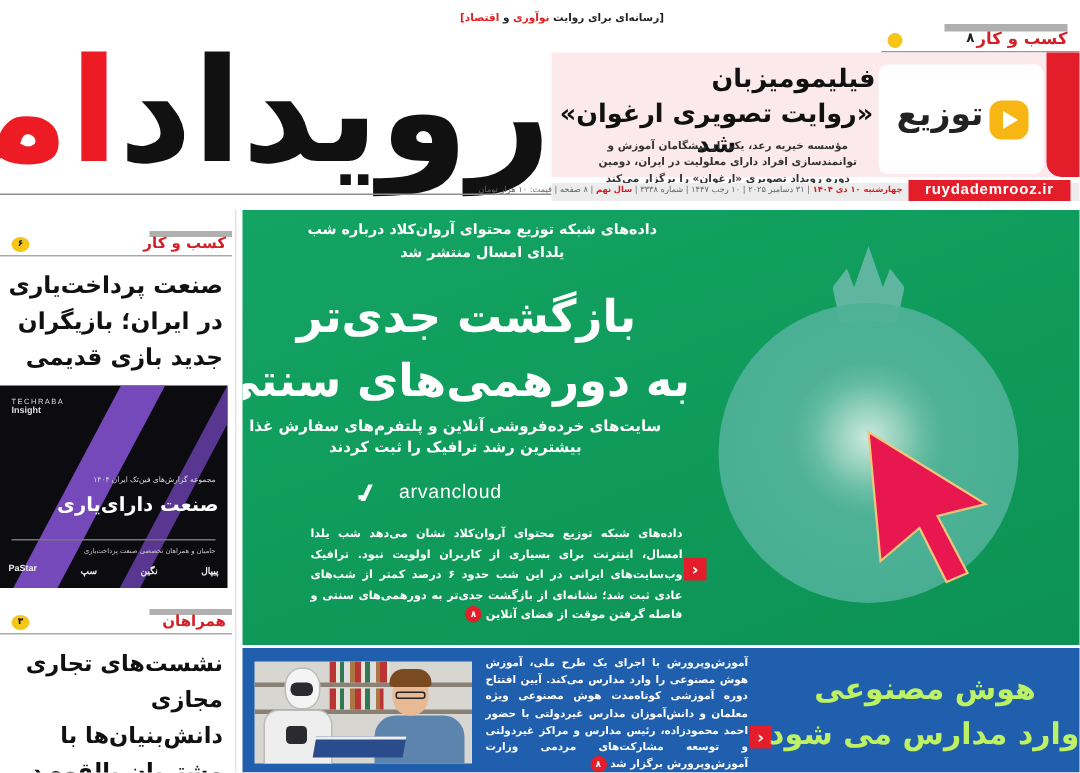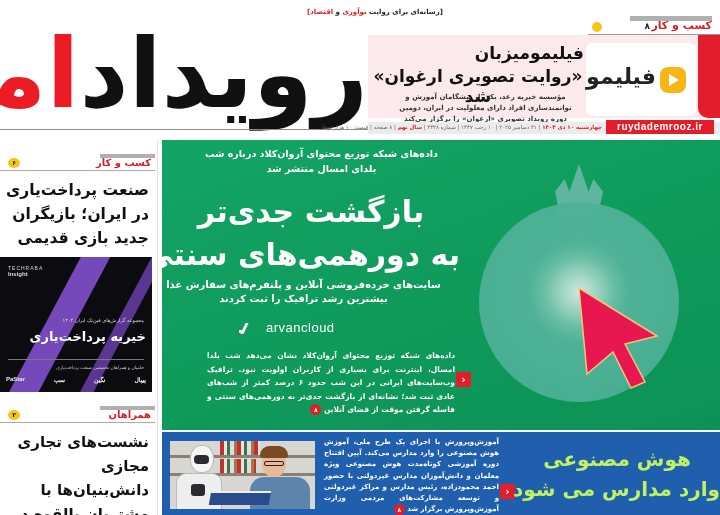--- a/index.html
+++ b/index.html
@@ -119,21 +119,21 @@
 <div class="ad-top">
   <div class="sec-label-bar"></div>
   <div class="sec-label">کسب و کار</div>
   <div class="sec-page">۸</div>
   <div class="yellow-dot"></div>
   <div class="ad-line"></div>
   <div class="ad-box">
     <div class="ad-red-corner"></div>
     <div class="ad-logo-card">
       <div class="filimo-mark"></div>
-      <div class="filimo-word">فیلیمو</div>
+      <div class="filimo-word">توزیع</div>
     </div>
     <div class="ad-title1">فیلیمومیزبان</div>
     <div class="ad-title2">«روایت تصویری ارغوان» شد</div>
     <div class="ad-body">مؤسسه خیریه رعد، یکی از پیشگامان آموزش و توانمندسازی افراد دارای معلولیت در ایران، دومین دوره رویداد تصویری «ارغوان» را برگزار می‌کند</div>
   </div>
 </div>
 
 <div class="dateline">
   <div class="dateline-bar"></div>
   <div class="date-text">
@@ -157,21 +157,21 @@
   <div class="lc-headline">صنعت پرداخت‌یاری در ایران؛ بازیگران جدید بازی قدیمی</div>
 
   <div class="techraba">
     <div class="tr-beam1"></div>
     <div class="tr-beam2"></div>
     <div class="tr-brand">
       <div>TECHRABA</div>
       <b>Insight</b>
     </div>
     <div class="tr-sub">مجموعه گزارش‌های فین‌تک ایران ۱۴۰۴</div>
-    <div class="tr-title">خیریه پرداخت‌یاری</div>
+    <div class="tr-title">صنعت دارای‌یاری</div>
     <div class="tr-rule"></div>
     <div class="tr-partners-label">حامیان و همراهان تخصصی صنعت پرداخت‌یاری</div>
     <div class="tr-partners">
       <span>PaStar</span>
       <span>سپ</span>
       <span>نگین</span>
       <span>پیپال</span>
     </div>
   </div>
 

